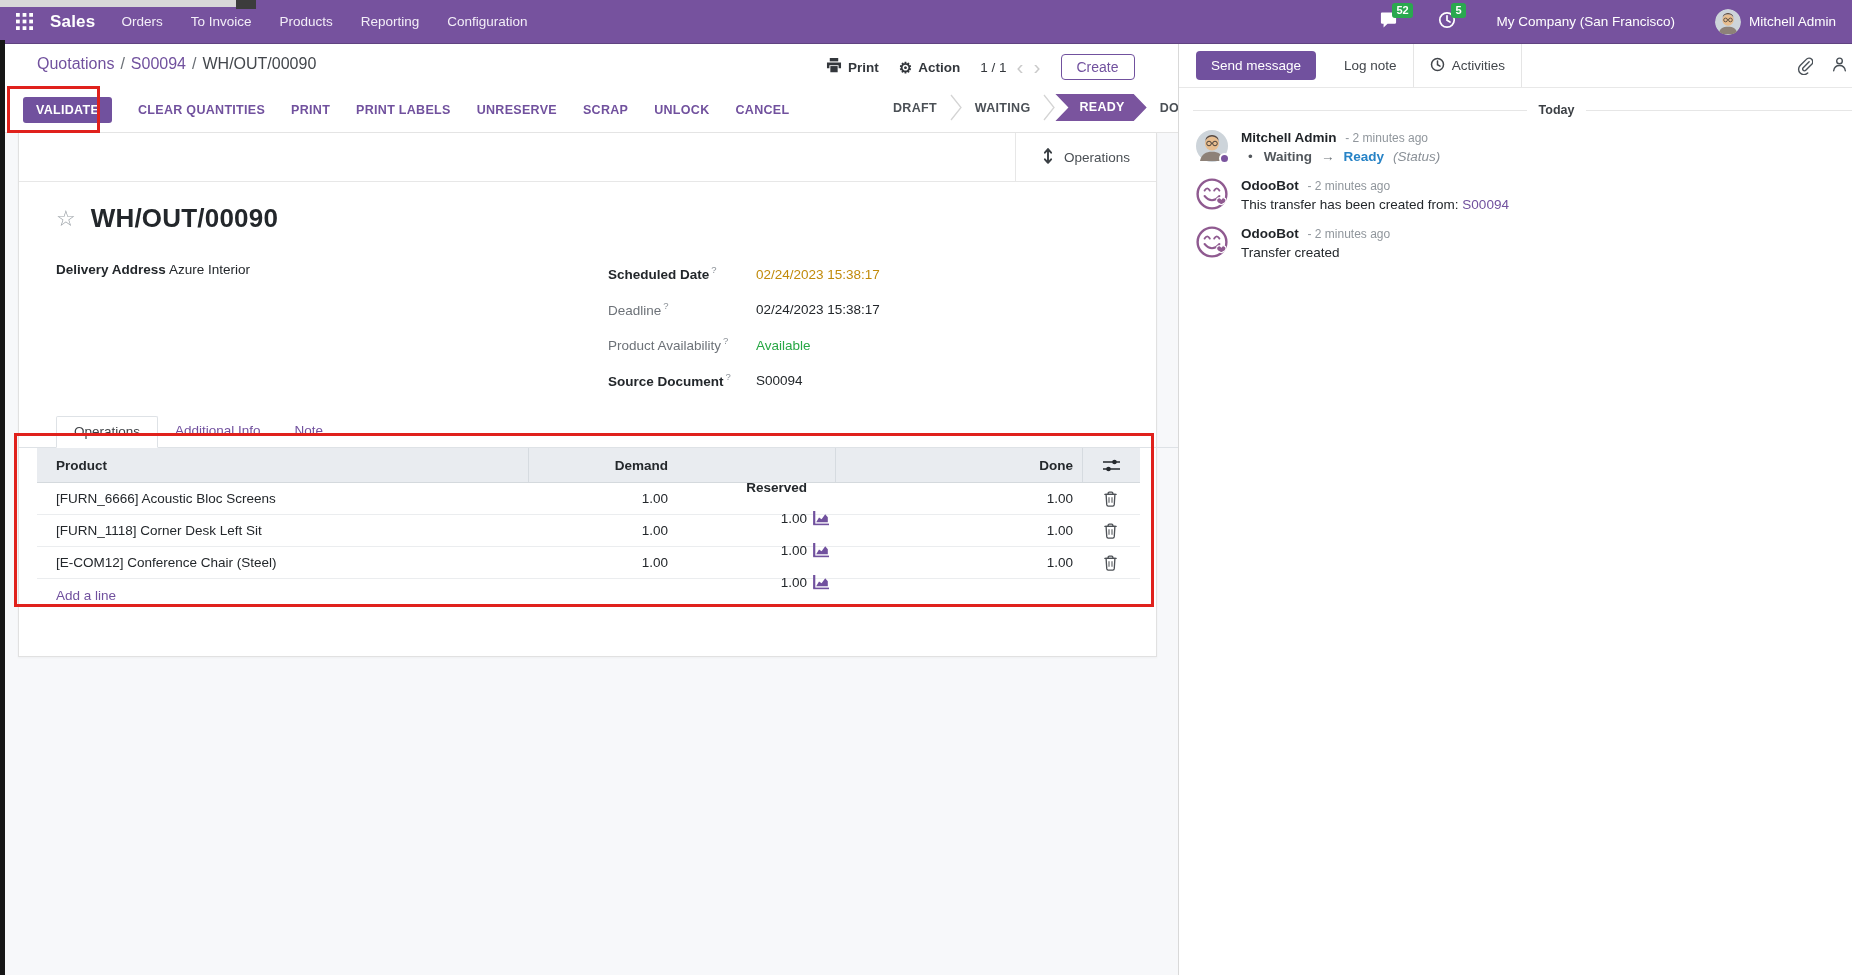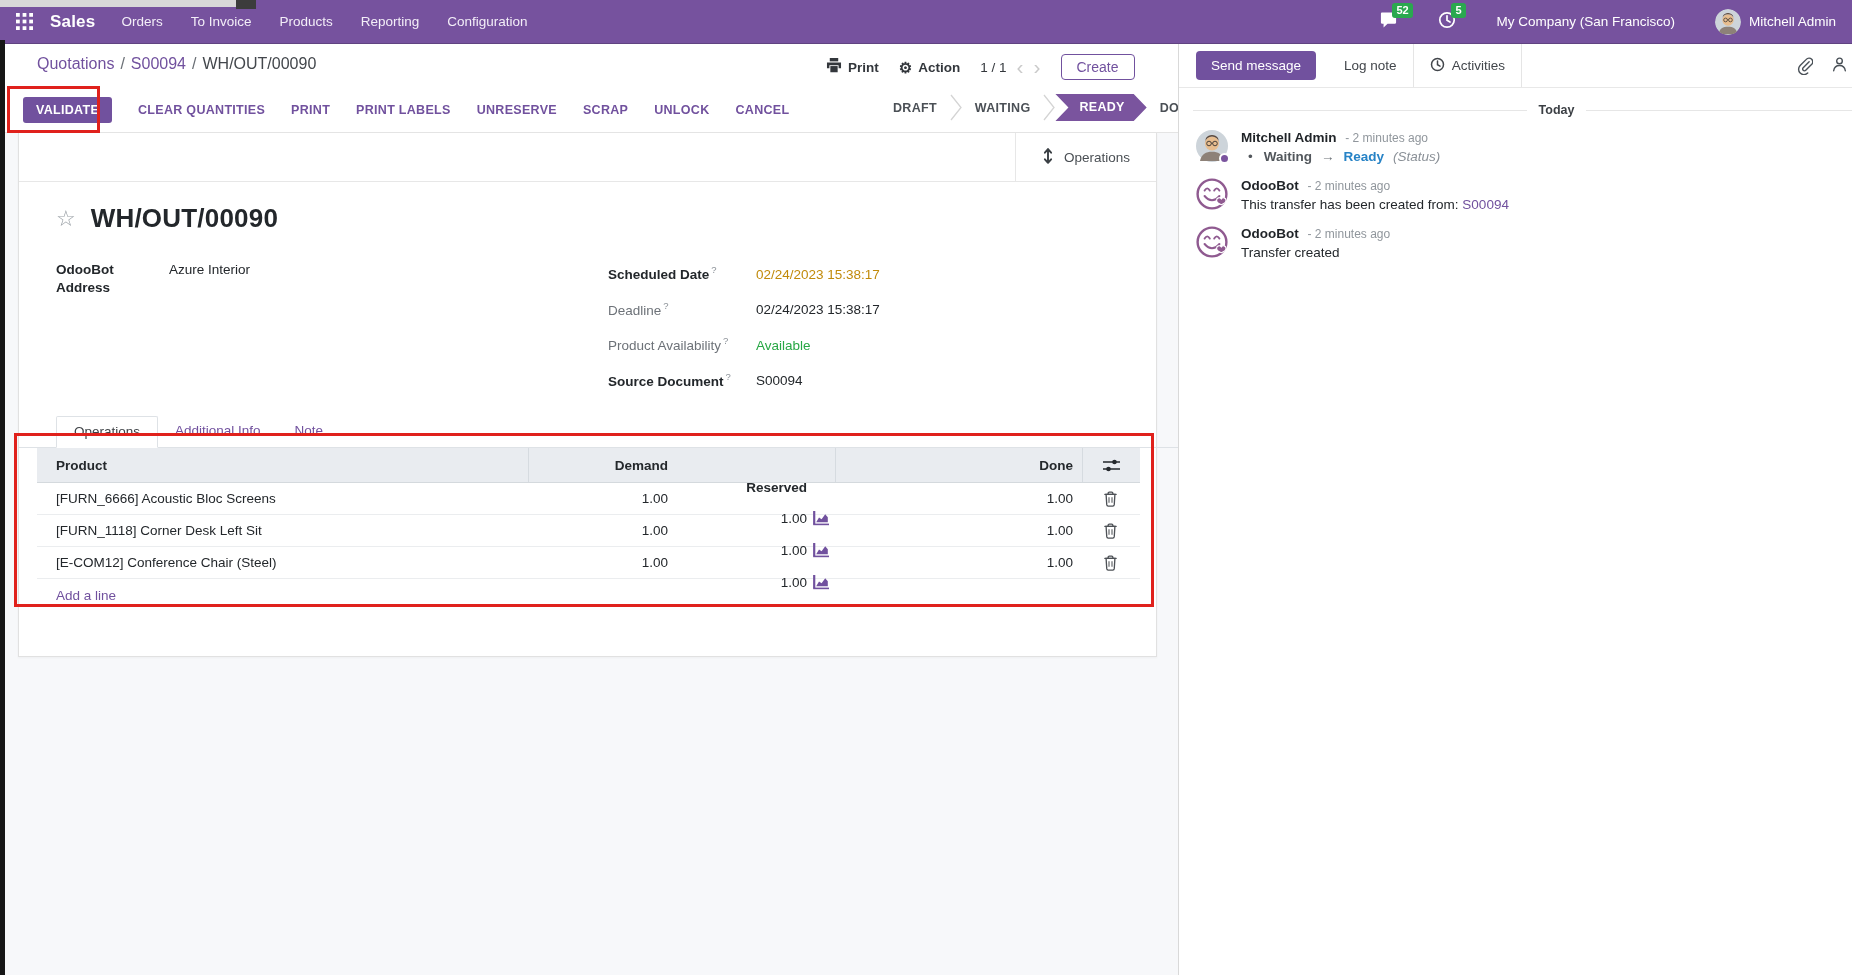--- a/index.html
+++ b/index.html
@@ -266,21 +266,21 @@
       </div>
 
       <div class="title-row">
         <span class="star">☆</span>
         <h1 class="doc-title">WH/OUT/00090</h1>
       </div>
 
       <div class="fields">
         <div class="fcol-left">
           <div class="field">
-            <span class="flabel">OdooBot Address</span>
+            <span class="flabel">Delivery Address</span>
             <span class="fvalue">Azure Interior</span>
           </div>
         </div>
         <div class="fcol-right">
           <div class="field">
             <span class="flabel"><span>Scheduled Date</span><sup class="fhelp">?</sup></span>
             <span class="fvalue v-amber">02/24/2023 15:38:17</span>
           </div>
           <div class="field">
             <span class="flabel muted"><span>Deadline</span><sup class="fhelp">?</sup></span>

